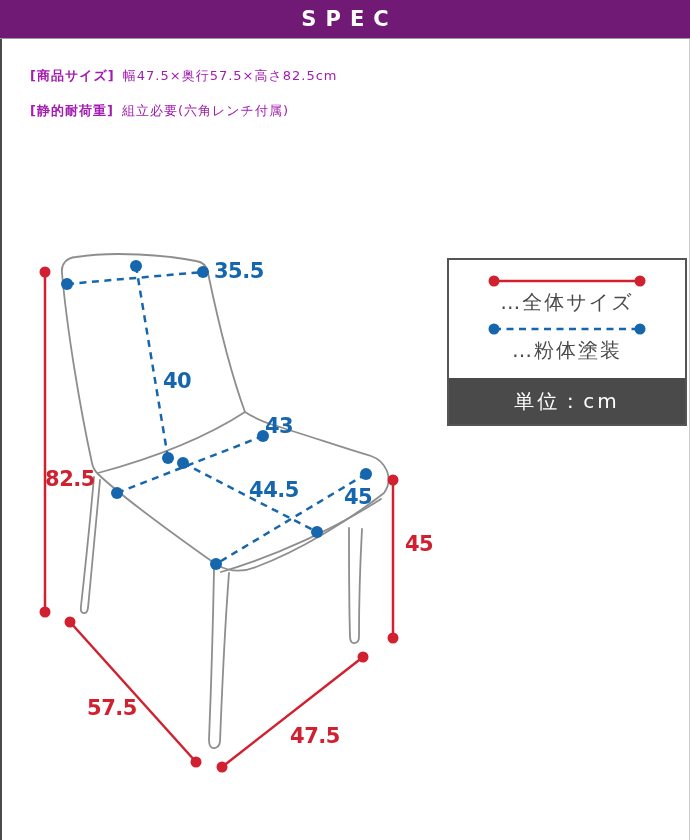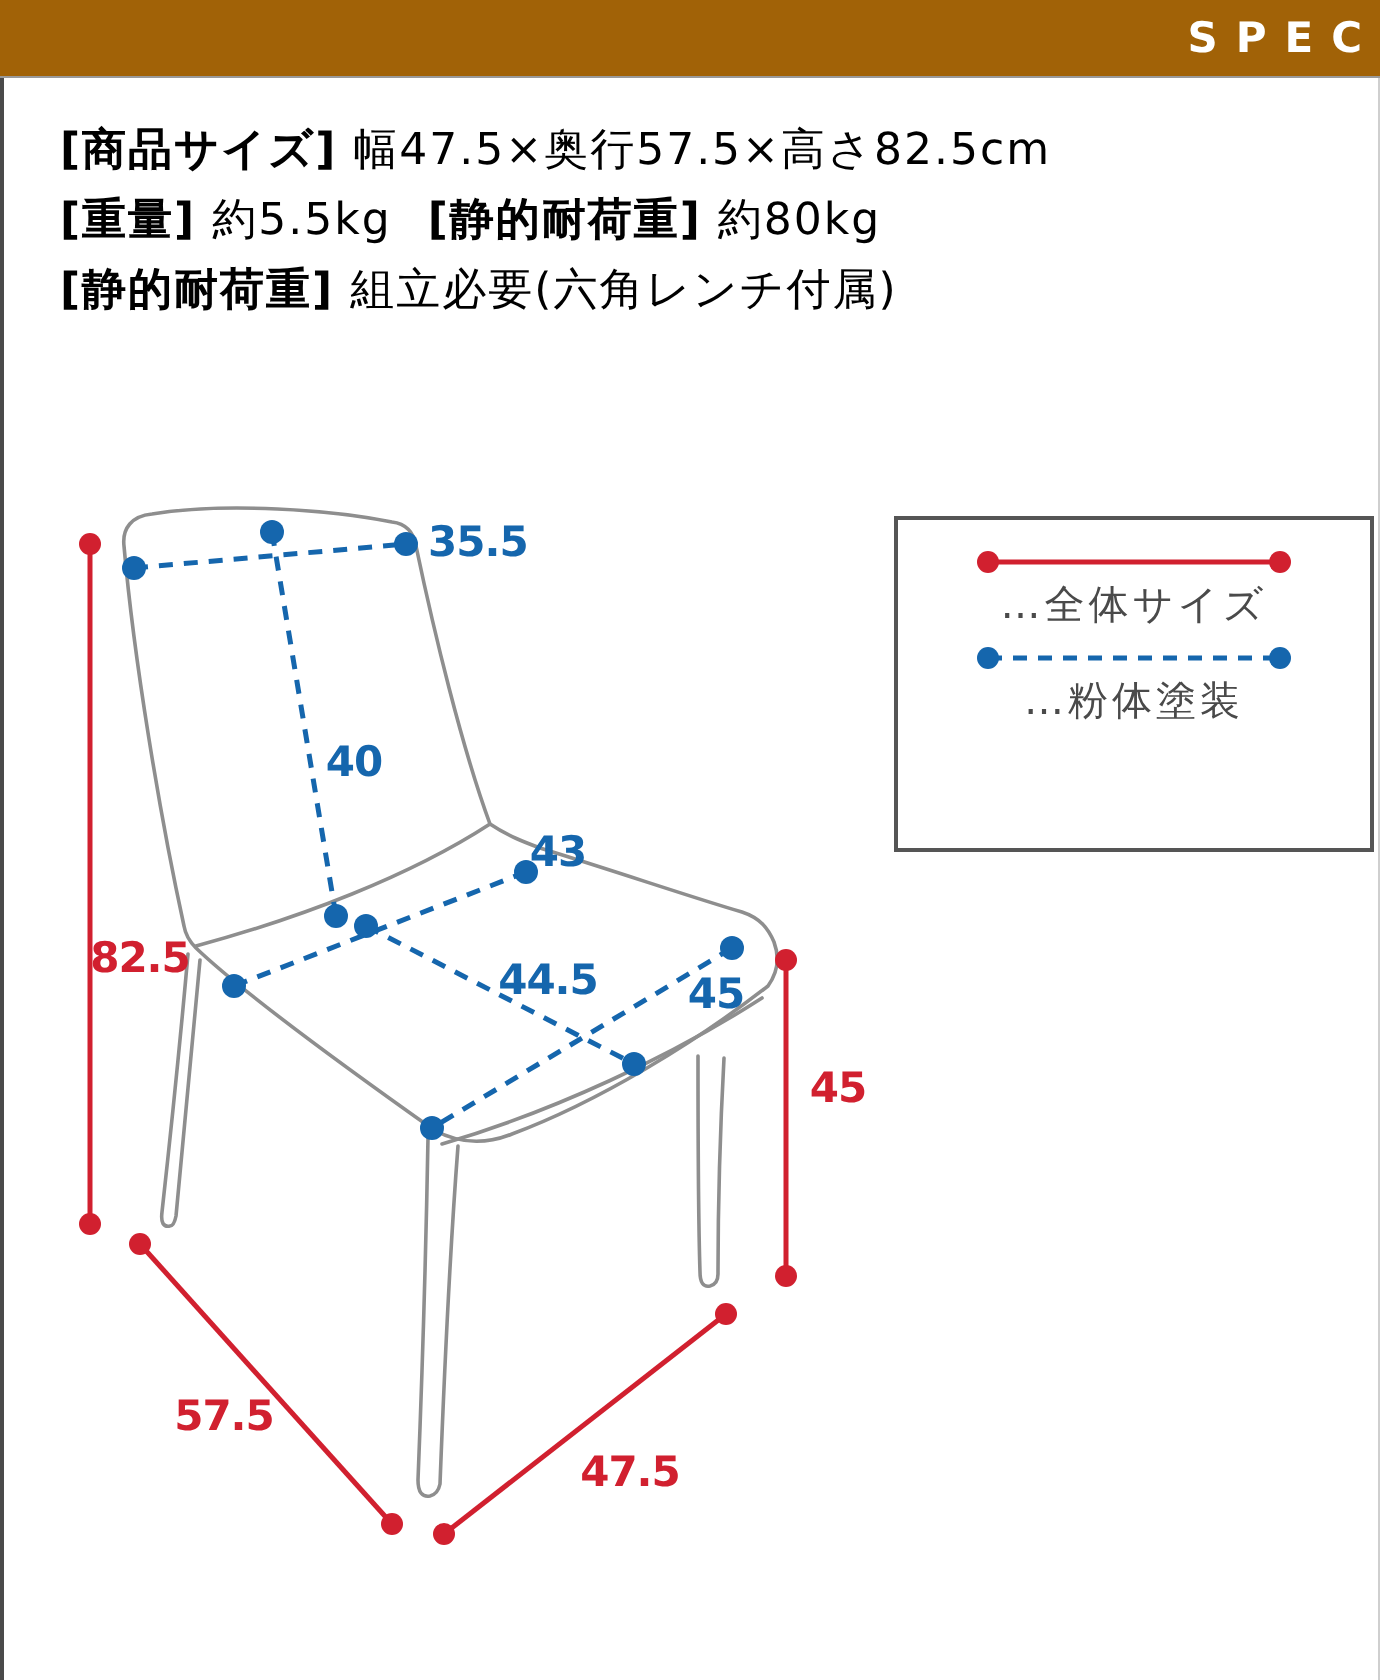--- a/index.html
+++ b/index.html
@@ -8,32 +8,32 @@
     background:#ffffff;
     font-family:"DejaVu Sans","Liberation Sans",sans-serif;
   }
   
   .edge-left{position:absolute;left:0;top:0;width:2px;height:840px;background:#4a4a4a;}
   .edge-right{position:absolute;right:0;top:0;width:1px;height:840px;background:#cfcfcf;}
 
   
   .spec-bar{
     position:absolute;left:0;top:0;width:690px;height:38px;
-    background:#a16207;border-bottom:1px solid #9a9a9a;
-    display:flex;align-items:center;justify-content:flex-end;
+    background:#701a75;border-bottom:1px solid #9a9a9a;
+    display:flex;align-items:center;justify-content:center;
   }
   .spec-bar .title{
     color:#ffffff;font-size:21px;font-weight:bold;
     letter-spacing:9px;padding-left:9px;
   }
 
   
   .specs{
     position:absolute;left:30px;top:60px;width:620px;
-    color:#000000;font-size:22px;line-height:32px;letter-spacing:1px;
+    color:#a21caf;font-size:13px;line-height:32px;letter-spacing:1px;
   }
   .spec-line{white-space:nowrap;}
   .spec-line .b{font-weight:bold;}
   .spec-line .val{margin-left:8px;}
   .spec-line .gap{margin-left:18px;}
   .spec-line.indent{padding-left:56px;}
   .spec-line.sp-after{margin-bottom:3px;}
 
   
   .legend{
@@ -61,23 +61,20 @@
 <div class="edge-left"></div>
 <div class="edge-right"></div>
 
 <div class="spec-bar">
   <span class="title">SPEC</span>
 </div>
 
 <div class="specs">
   <div class="spec-line sp-after">
     <span class="b">[商品サイズ]</span><span class="val">幅47.5×奥行57.5×高さ82.5cm</span>
-  </div>
-  <div class="spec-line sp-after">
-    <span class="b">[重量]</span><span class="val">約5.5kg</span><span class="b gap">[静的耐荷重]</span><span class="val">約80kg</span>
   </div>
   <div class="spec-line">
     <span class="b">[静的耐荷重]</span><span class="val">組立必要(六角レンチ付属)</span>
   </div>
 </div>
 
 <svg class="diagram-svg" viewBox="0 0 690 840" xmlns="http://www.w3.org/2000/svg" aria-hidden="true">
 
   <g stroke="#8e8e8e" stroke-width="1.8" fill="none" stroke-linecap="round" stroke-linejoin="round">
 
@@ -173,13 +170,16 @@
       <circle cx="154" cy="7" r="5.5" fill="#d1202f"></circle>
     </svg>
     <div class="legend-label">…全体サイズ</div>
     <svg class="sample-line" style="margin-top:6px" viewBox="0 0 162 14">
       <line x1="8" y1="7" x2="154" y2="7" stroke="#1566ad" stroke-width="2.5" stroke-dasharray="7 5.5"></line>
       <circle cx="8" cy="7" r="5.5" fill="#1566ad"></circle>
       <circle cx="154" cy="7" r="5.5" fill="#1566ad"></circle>
     </svg>
     <div class="legend-label">…粉体塗装</div>
   </div>
+  <div class="unit-bar">
+    <span>単位：cm</span>
+  </div>
 </div>
 
 </body></html>

